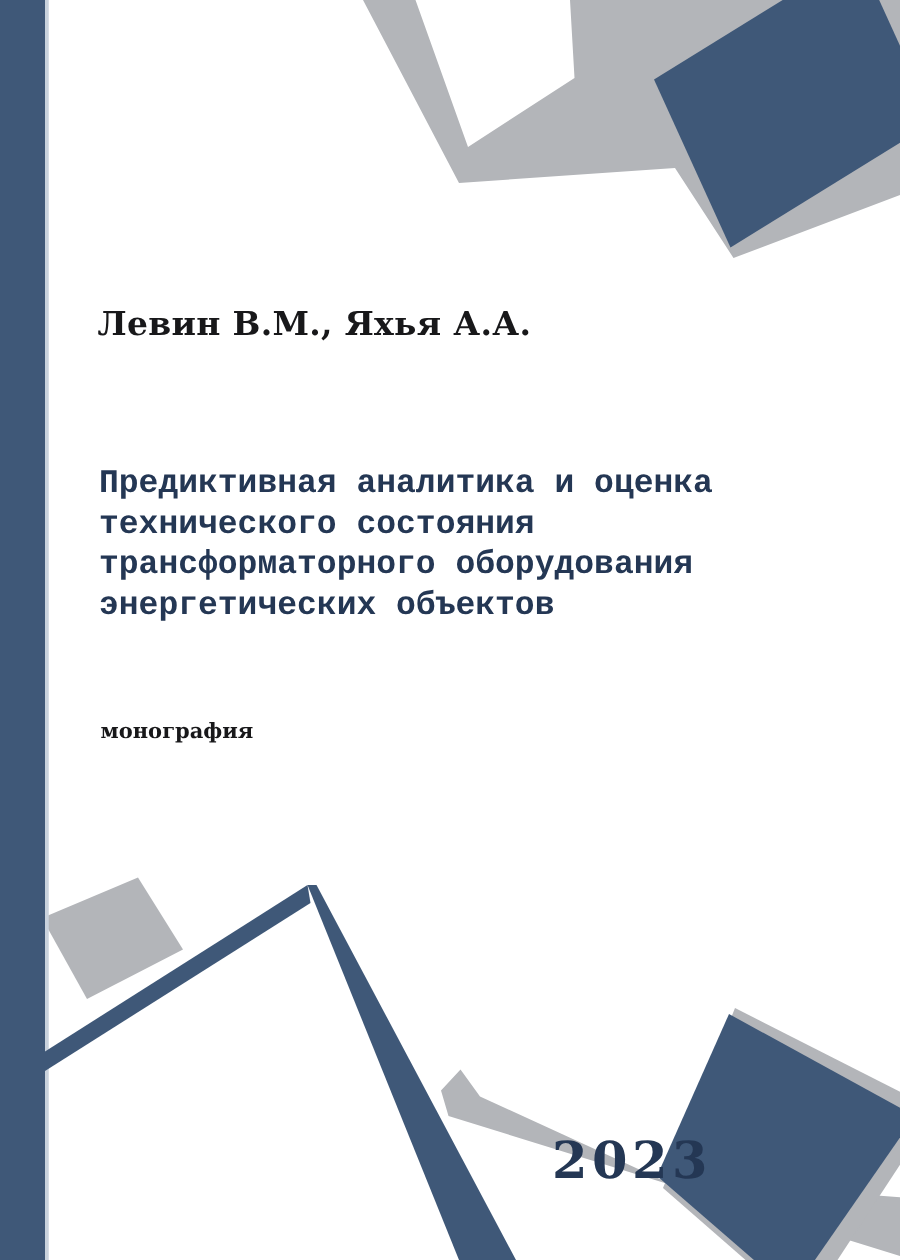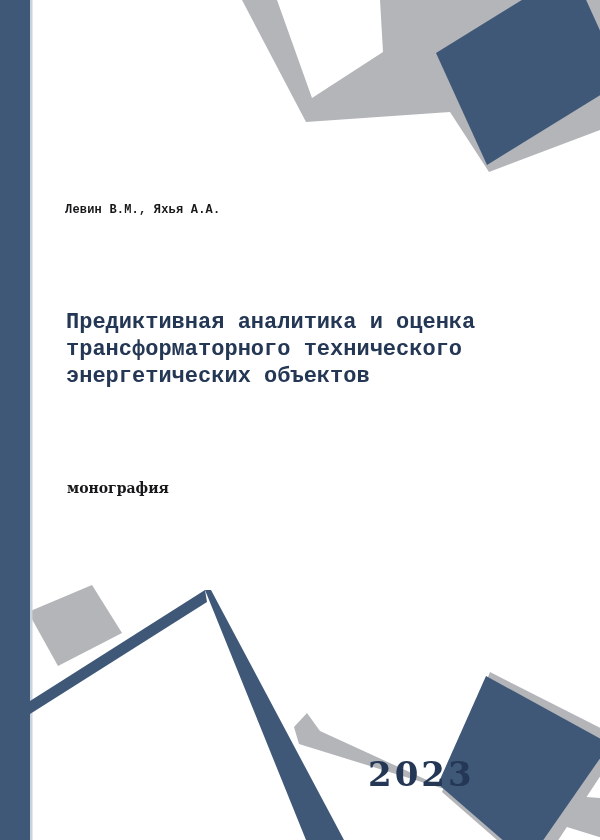--- a/index.html
+++ b/index.html
@@ -12,21 +12,21 @@
   }
   .shapes {
     position:absolute; left:0; top:0; width:600px; height:840px;
     display:block;
   }
   .txt {
     position:absolute;
     font-weight:bold;
     white-space:nowrap;
   }
-  .authors  { left:65px;  top:203px; font-size:12px; letter-spacing:0.2px;font-family:Liberation Mono, monospace; }
+  .authors  { left:65px;  top:203px; font-size:22px; letter-spacing:0.2px; }
   .title    { left:66px;  top:309px; font-size:22px; line-height:27px; }
   .title .t-line { white-space:nowrap; }
   .subtitle { left:67px;  top:480px; font-size:14px; }
   .year     { left:368px; top:711px; font-size:34px; line-height:1; letter-spacing:3px;margin-top:46px; }
 </style>
 </head>
 <body>
 
 <div class="cover">
 
@@ -50,21 +50,22 @@
 
     <polygon points="490,672 624,740 536,874 442,792" fill="#b3b5b9"></polygon>
 
     <polygon points="486,676 610,744 528,862 438,784" fill="#3f5878"></polygon>
   </svg>
 
   <div class="txt authors" style="color: rgb(24, 24, 26);">Левин В.М., Яхья А.А.</div>
 
   <div class="txt title" style="color: rgb(36, 55, 84); font-family: Liberation Mono, monospace;">
     <div class="t-line">Предиктивная аналитика и оценка</div>
-    <div class="t-line">трансформаторного технического</div>
+    <div class="t-line">технического состояния</div>
+    <div class="t-line">трансформаторного оборудования</div>
     <div class="t-line">энергетических объектов</div>
   </div>
 
   <div class="txt subtitle" style="color: rgb(24, 24, 26);">монография</div>
 
   <div class="txt year" style="color: rgb(36, 55, 84);">2023</div>
 
 </div>
 
 </body></html>

